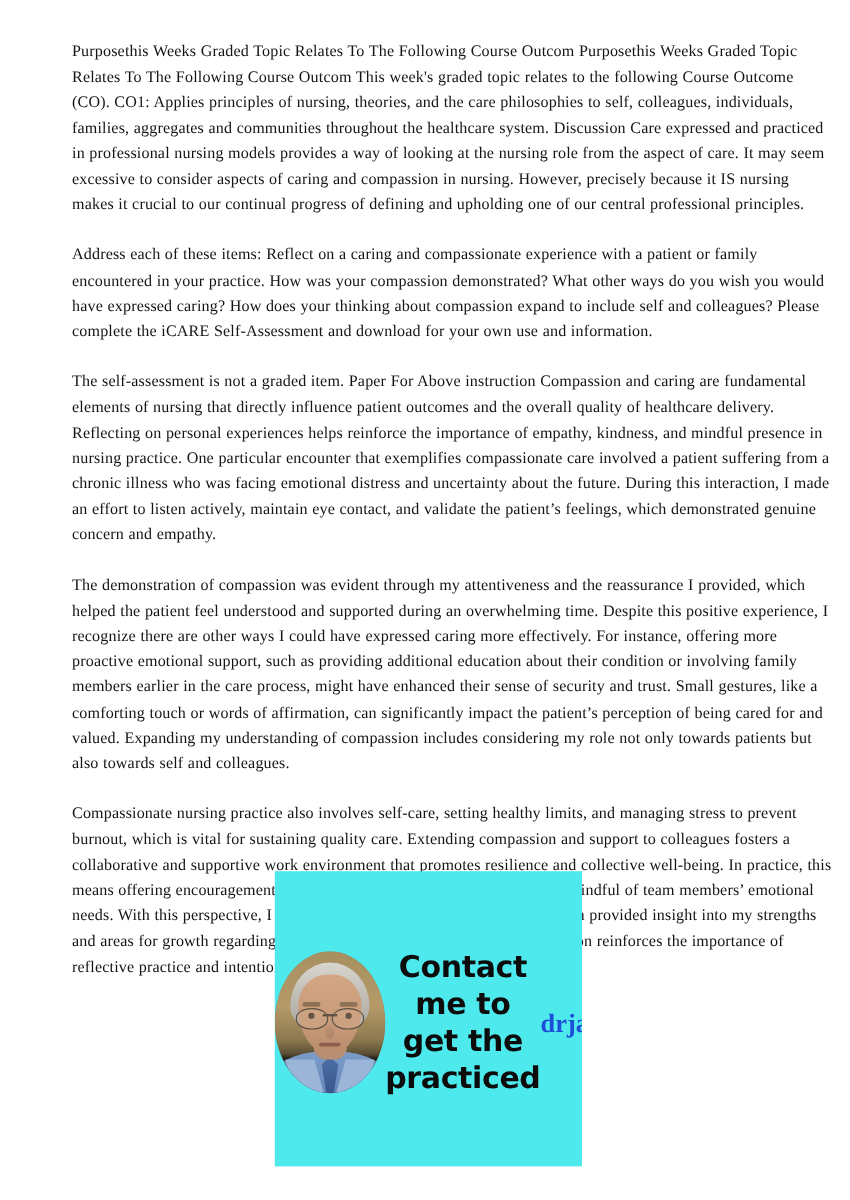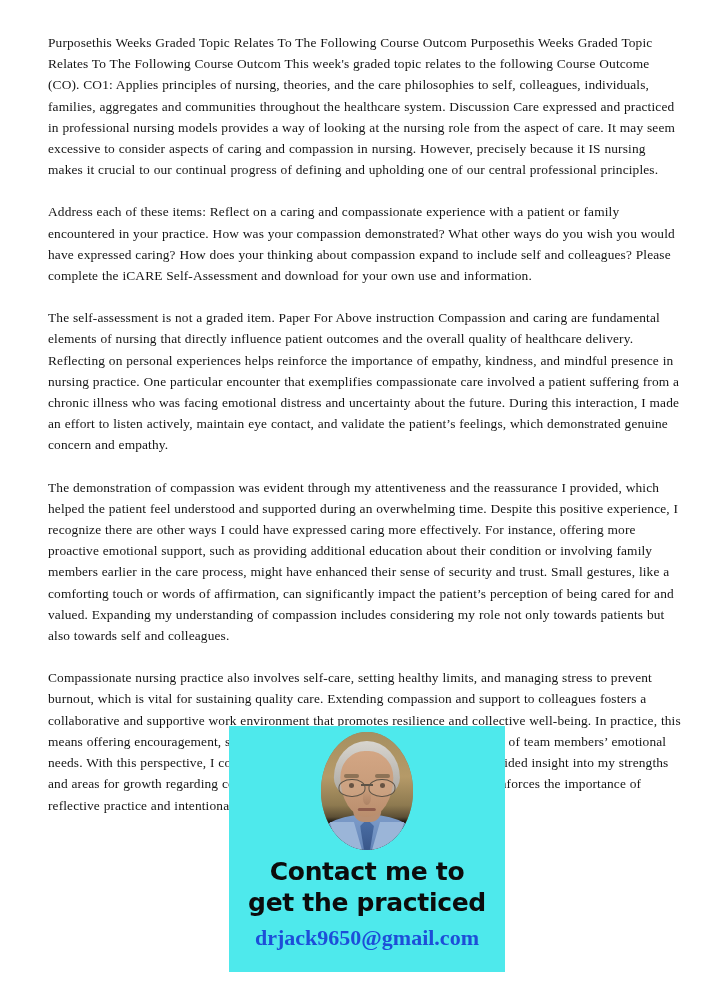--- a/index.html
+++ b/index.html
@@ -20,21 +20,21 @@
     position: absolute;
     left: 0;
     top: 0;
     width: 708px;
     height: 1000px;
     background: #ffffff;
   }
 
   #doc-body {
     position: absolute;
-    left: 48px;
+    left: 60px;
     top: 32px;
     width: 634px;
   }
 
   .para {
     font-family: "Liberation Serif", "DejaVu Serif", serif;
     font-size: 13.4px;
     line-height: 21.2px;
     color: #141414;
     margin: 0 0 21px 0;
@@ -42,26 +42,26 @@
     letter-spacing: 0.01em;
     word-spacing: 0.02em;
   }
   .para:last-child { margin-bottom: 0; }
 
   
   #promo-overlay {
     position: absolute;
     left: 229px;
     top: 726px;
-    width: 276px;
+    width: 256px;
     height: 246px;
     background: #4ee9ec;
     z-index: 20;
     display: flex;
-    flex-direction: column;
+    flex-direction: row;
     align-items: center;
     overflow: hidden;
   }
 
   #promo-avatar {
     position: relative;
     margin-top: 6px;
     width: 92px;
     height: 118px;
     border-radius: 50% / 50%;

